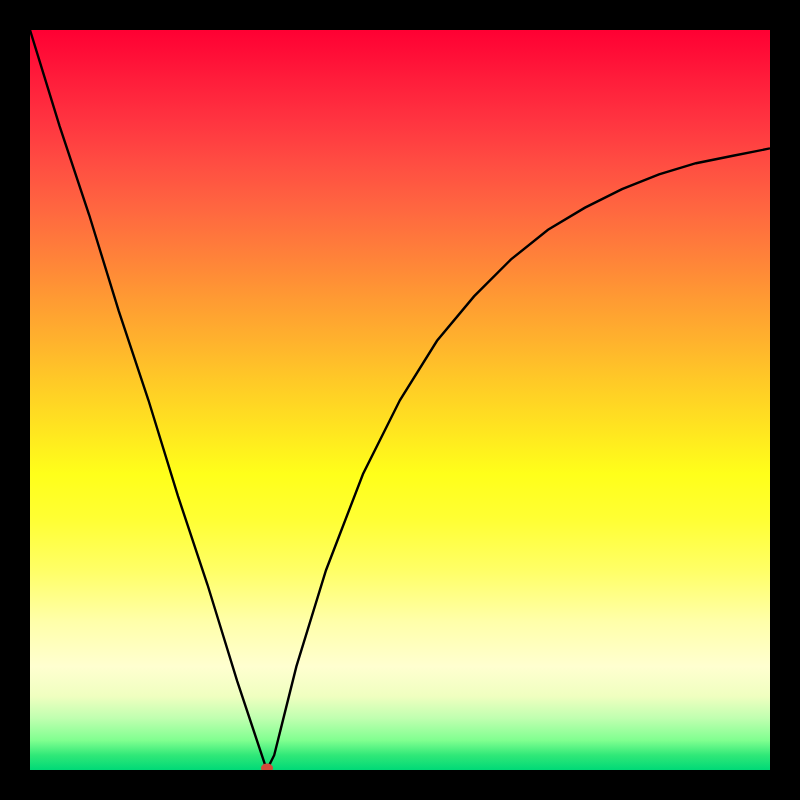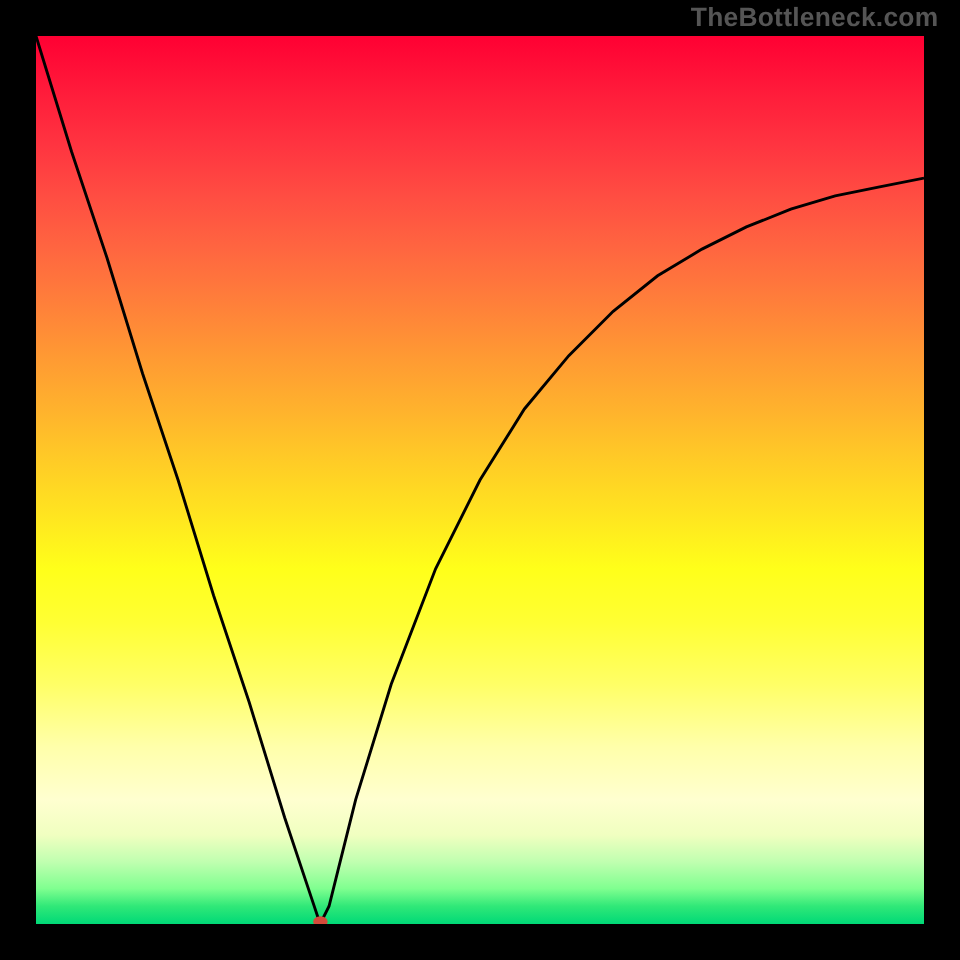--- a/index.html
+++ b/index.html
@@ -77,21 +77,20 @@
     background: #d44a3a;
     z-index: 4;
     transform: translate(-50%, -50%);
   }
 </style>
 </head>
 <body>
 
 <div class="outer">
 
-  <div class="watermark">TheBottleneck.com</div>
 
   <div class="plot-area">
     <div class="gradient"></div>
 
     <svg class="curve" viewBox="0 0 740 740" preserveAspectRatio="none">
       <path id="curve-path" d="M0.00 0.00 L29.60 96.20 L59.20 185.00 L88.80 281.20 L118.40 370.00 L148.00 466.20 L177.60 555.00 L207.20 651.20 L229.40 717.80 L236.80 740.00 L244.20 725.20 L251.60 695.60 L266.40 636.40 L296.00 540.20 L333.00 444.00 L370.00 370.00 L407.00 310.80 L444.00 266.40 L481.00 229.40 L518.00 199.80 L555.00 177.60 L592.00 159.10 L629.00 144.30 L666.00 133.20 L703.00 125.80 L740.00 118.40" fill="none" stroke="#000000" stroke-width="2.4"></path>
     </svg>
 
     <div id="min-marker" class="minmarker" style="left: 236.8px; top: 738px; background: rgb(212, 74, 58);"></div>
   </div>

